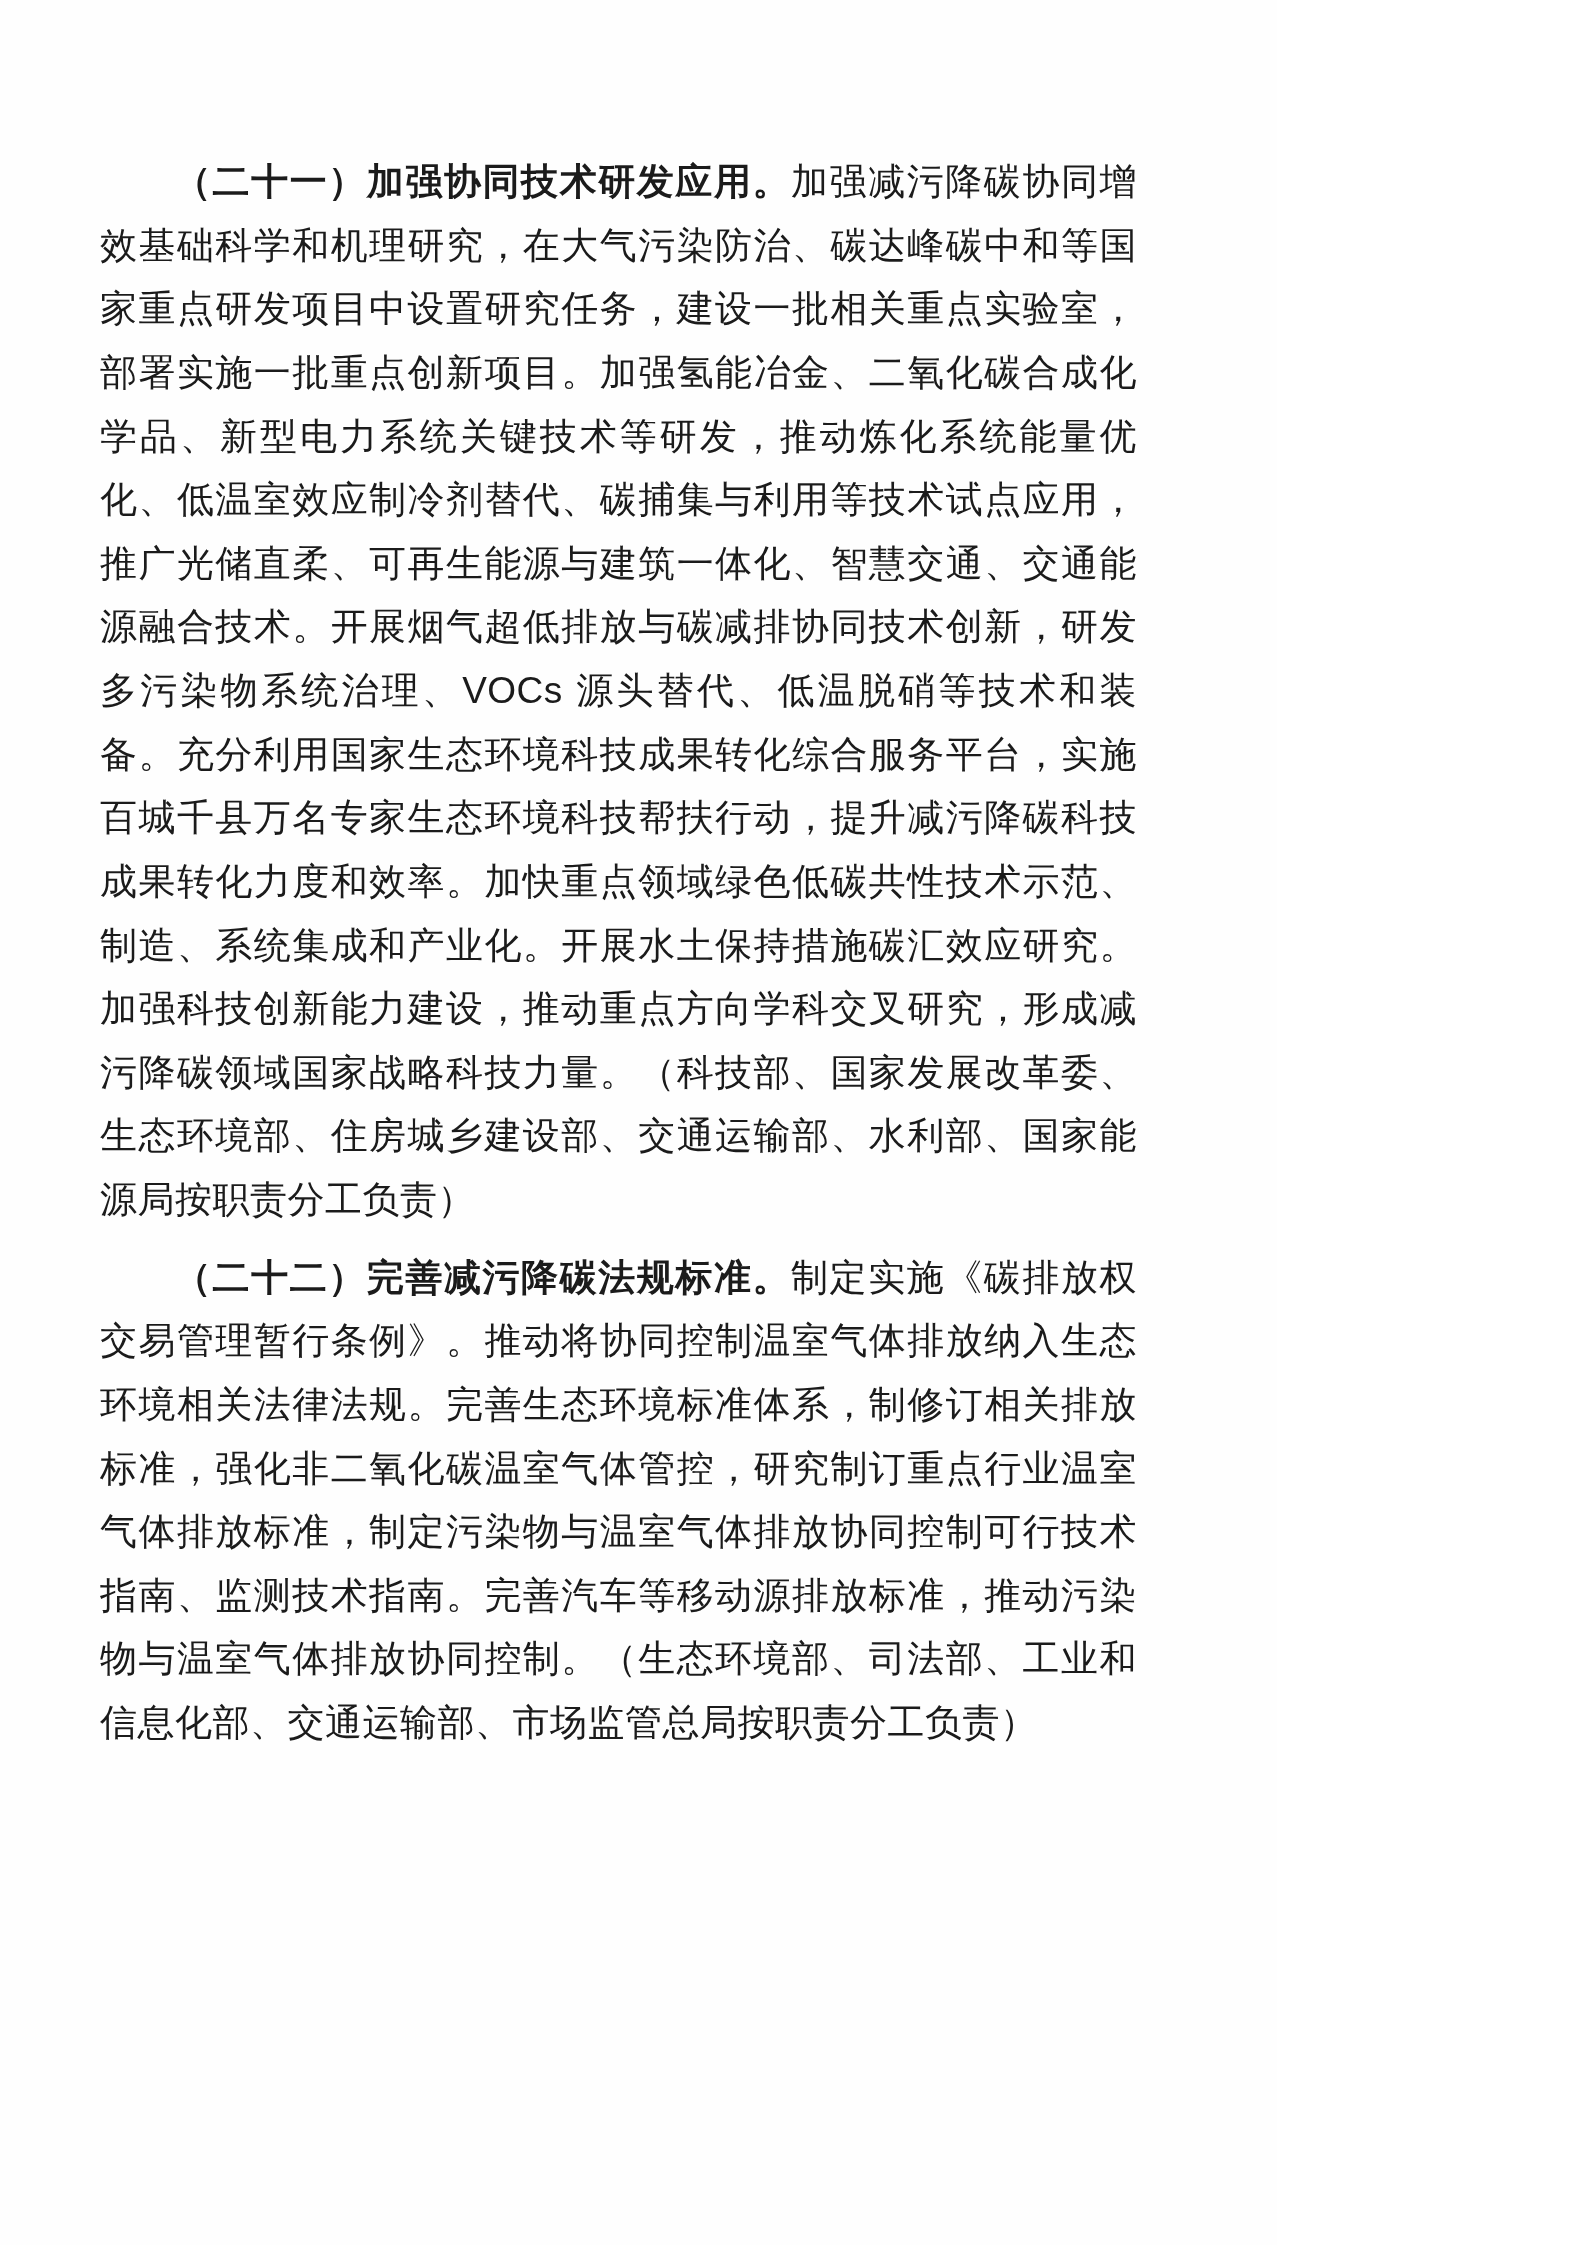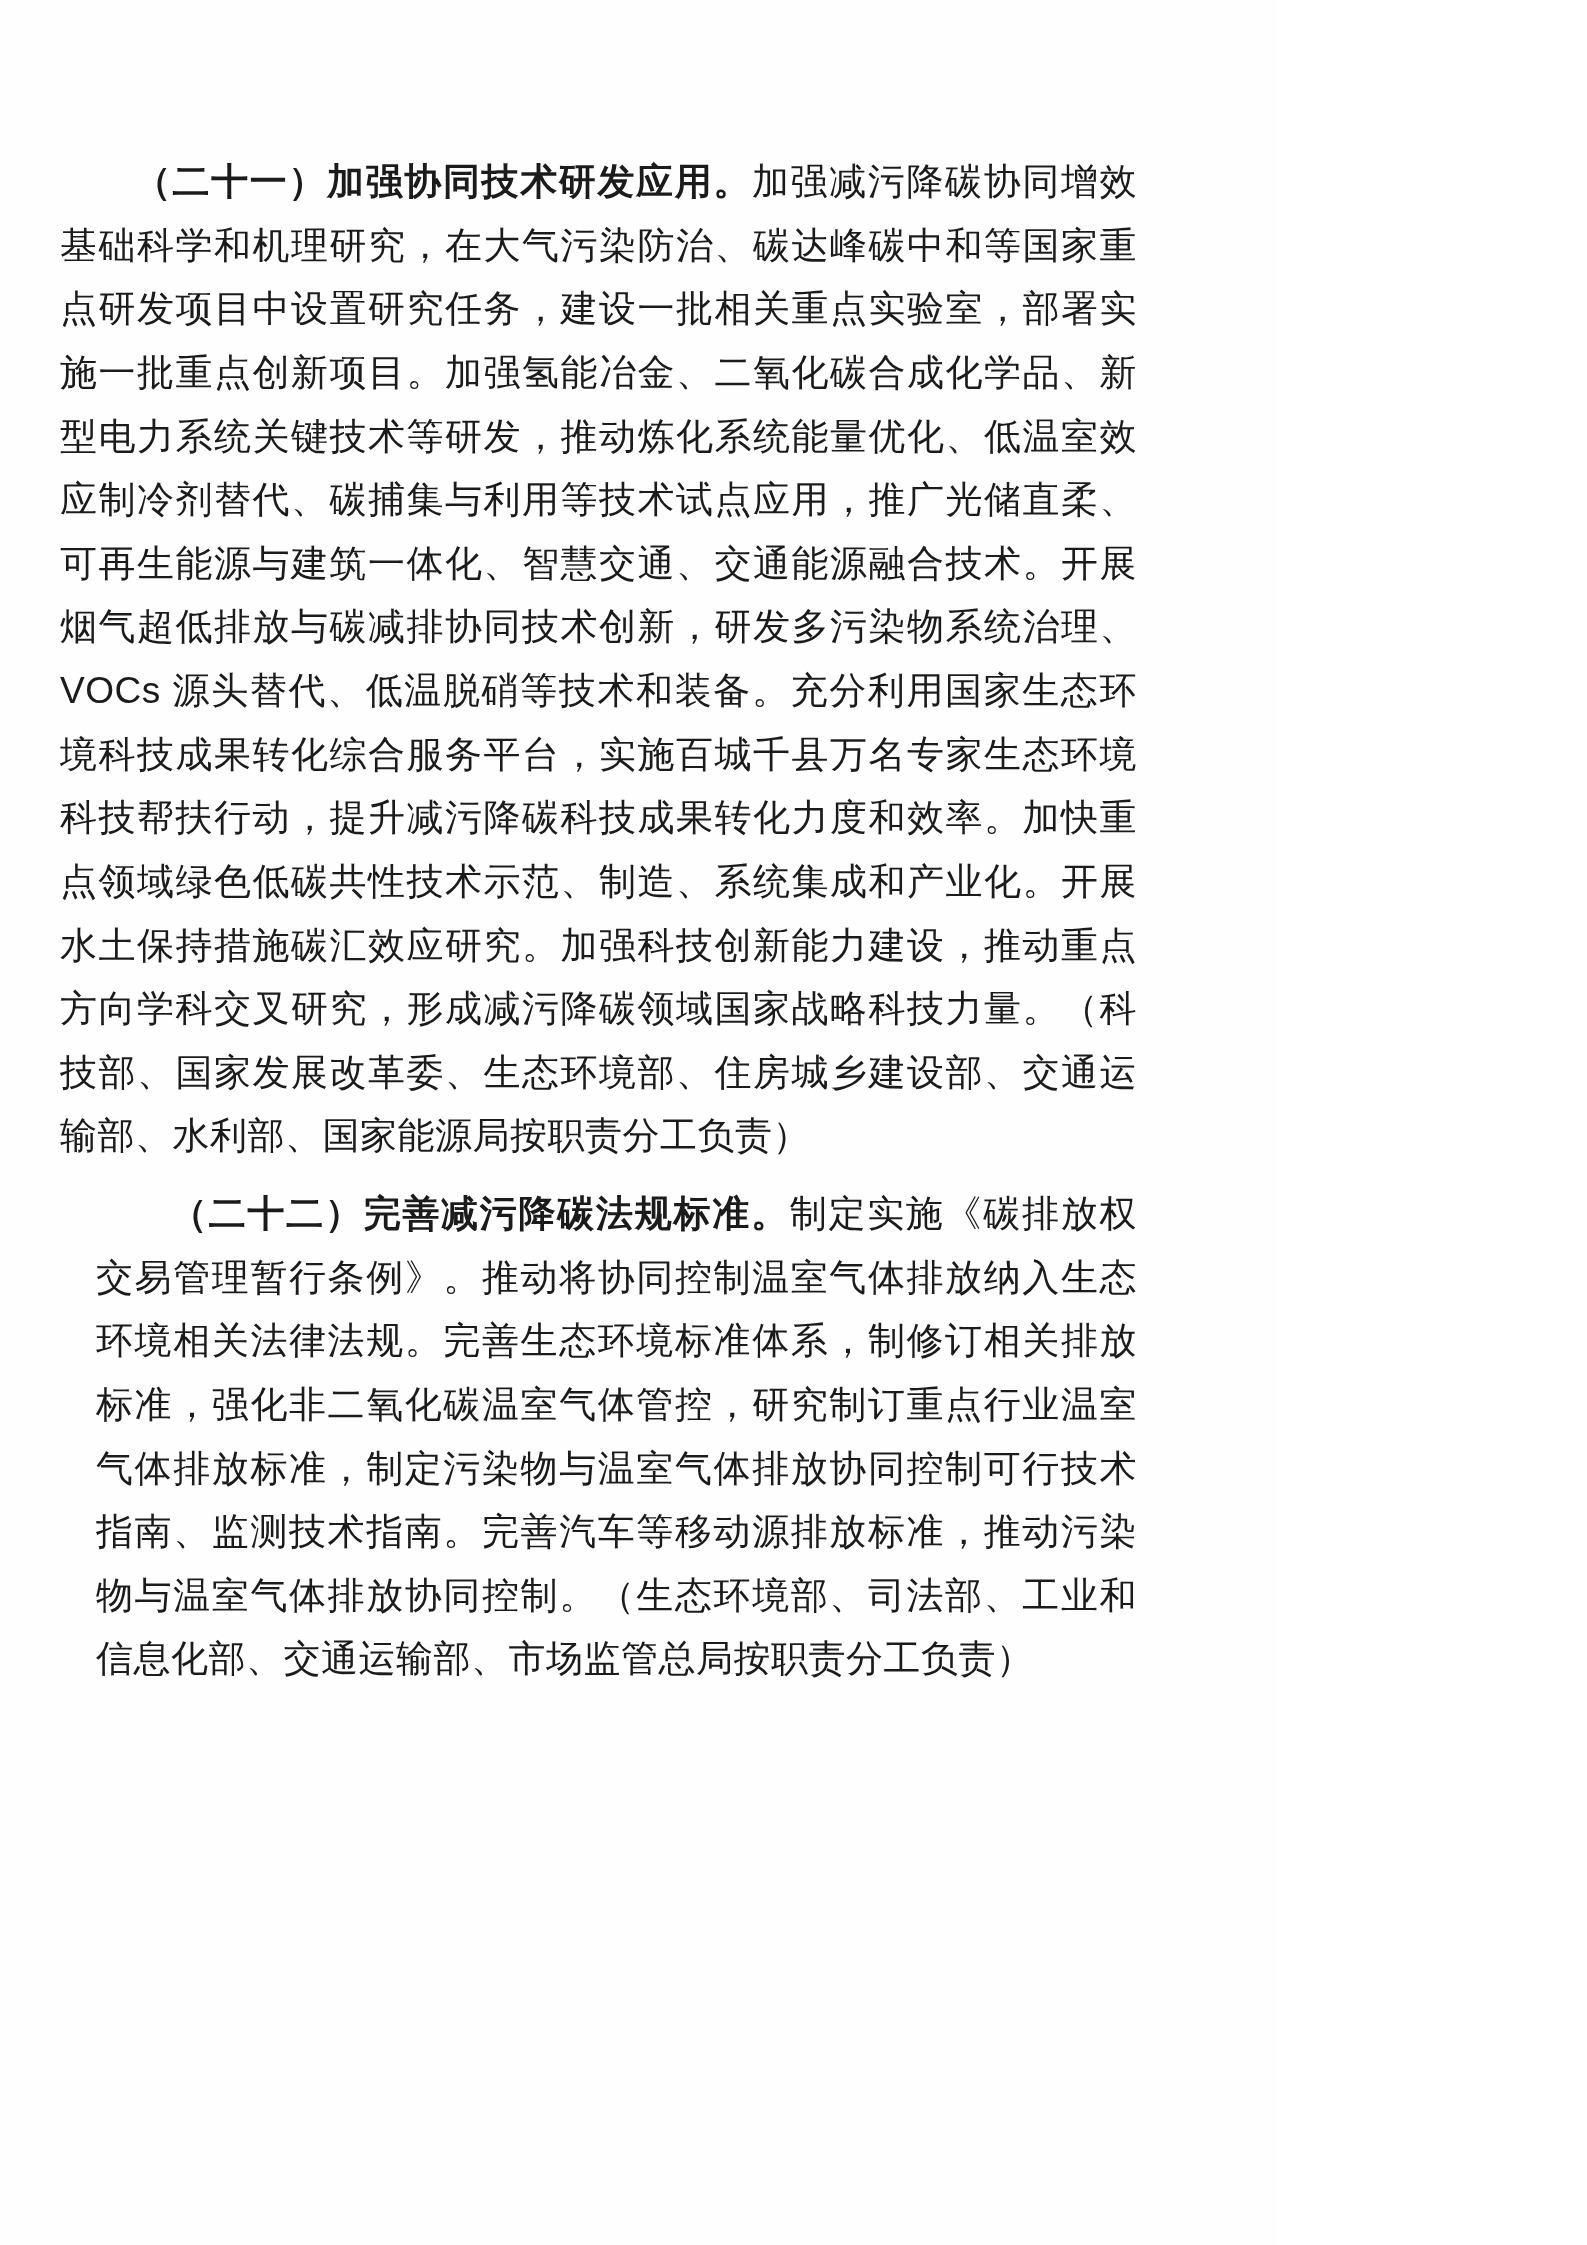--- a/index.html
+++ b/index.html
@@ -13,37 +13,36 @@
     font-family: "Liberation Sans", sans-serif;
     color: #1a1a1a;
     -webkit-font-smoothing: antialiased;
   }
   .page {
     position: relative;
     width: 1277px;
     height: 2245px;
     background: #fefefe;
     box-sizing: border-box;
-    padding: 150px 140px 120px 60px;
+    padding: 150px 140px 120px 100px;
   }
   .doc-body {
     display: block;
   }
   .para {
     font-size: 37px;
     line-height: 1.72;
     letter-spacing: 0.5px;
     text-align: justify;
     text-justify: inter-ideograph;
     margin: 0 0 10px 0;
     color: #1b1b1b;
   }
   .para + .para {
     margin-top: 14px;
-    margin-left: 36px;
   }
   .indent {
     text-indent: 0;
   }
   .lead {
     font-weight: bold;
     letter-spacing: 0.5px;
   }
   .run {
     font-weight: normal;

